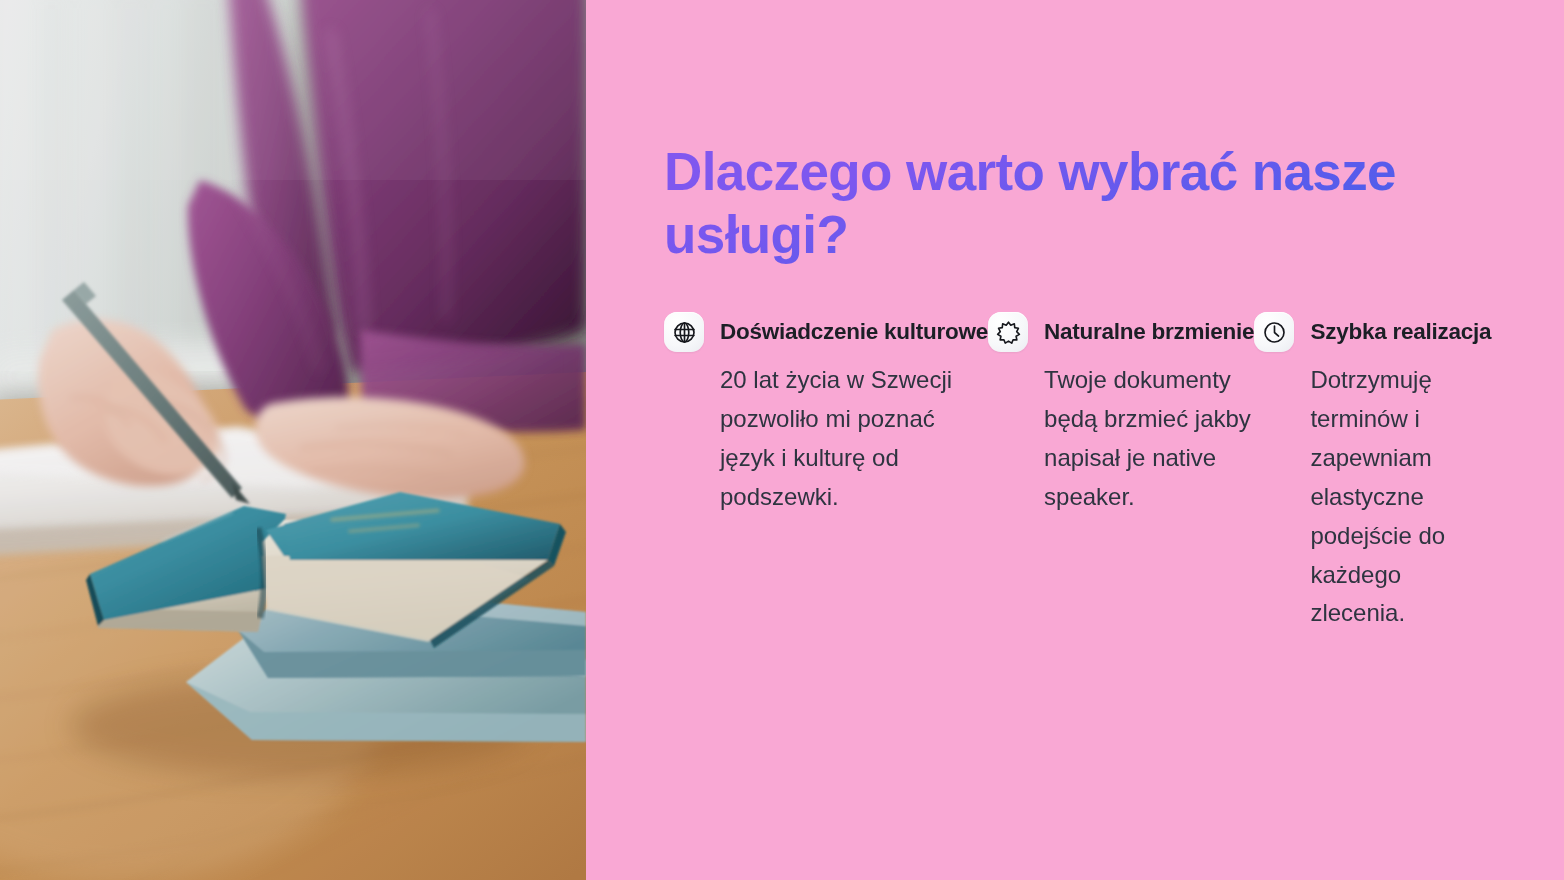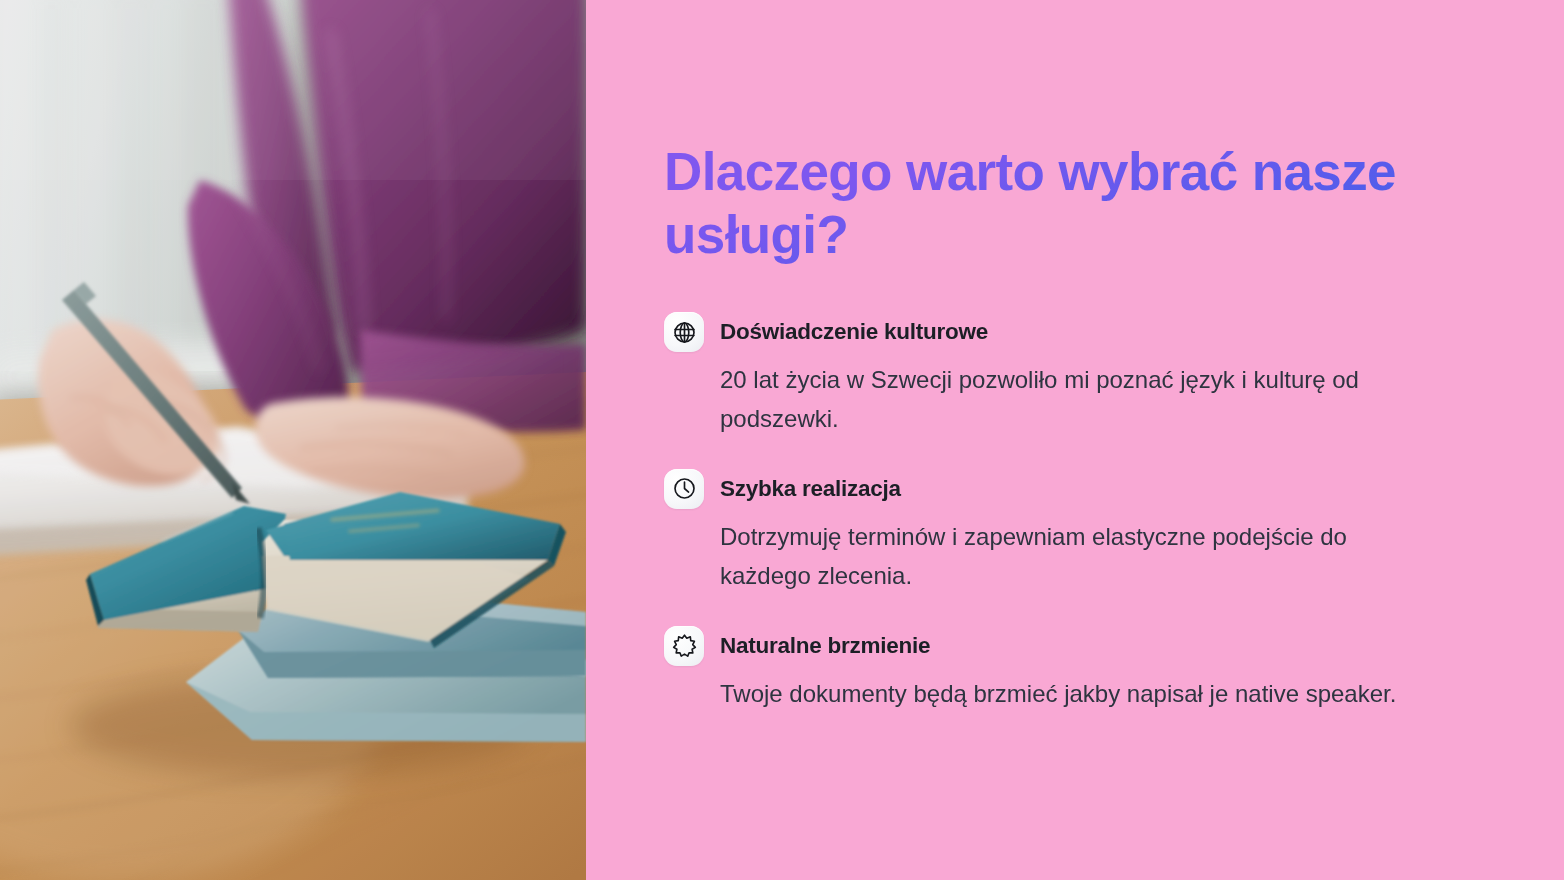--- a/index.html
+++ b/index.html
@@ -44,21 +44,21 @@
     letter-spacing:-0.6px;
     max-width:800px;
     background-image:linear-gradient(165deg,#8257ef 0%, #7b57ef 28%, #5a5bec 62%, #3767e4 100%);
     -webkit-background-clip:text;
     background-clip:text;
     color:transparent;
     -webkit-text-fill-color:transparent;
     margin-bottom:46px;
   }
 
-  .features { display:flex; flex-direction:column; }
+  .features { display:flex; flex-direction:row; }
 
   .feature { display:block; margin-bottom:30px; }
   .feature:last-child { margin-bottom:0; }
 
   .feature-head {
     display:flex;
     align-items:center;
     gap:16px;
     margin-bottom:9px;
   }
@@ -340,37 +340,37 @@
             </svg>
           </span>
           <span class="feature-title">Doświadczenie kulturowe</span>
         </div>
         <p class="feature-desc">20 lat życia w Szwecji pozwoliło mi poznać język i kulturę od podszewki.</p>
       </div>
 
       <div class="feature">
         <div class="feature-head">
           <span class="icon-badge">
+            <svg width="25" height="25" viewBox="0 0 24 24" fill="none" stroke="#16181d" stroke-width="1.55" stroke-linejoin="round" stroke-linecap="round">
+              <polygon points="12,2.1 14.2,5.0 17.6,3.7 18.0,7.3 21.5,8.0 19.9,11.2 22.4,13.8 19.3,15.6 20.0,19.1 16.4,18.9 15.1,22.2 12,20.3 8.9,22.2 7.6,18.9 4.0,19.1 4.7,15.6 1.6,13.8 4.1,11.2 2.5,8.0 6.0,7.3 6.4,3.7 9.8,5.0"></polygon>
+            </svg>
+          </span>
+          <span class="feature-title">Naturalne brzmienie</span>
+        </div>
+        <p class="feature-desc">Twoje dokumenty będą brzmieć jakby napisał je native speaker.</p>
+      </div>
+
+      <div class="feature">
+        <div class="feature-head">
+          <span class="icon-badge">
             <svg width="25" height="25" viewBox="0 0 24 24" fill="none" stroke="#16181d" stroke-width="1.6" stroke-linecap="round" stroke-linejoin="round">
               <circle cx="12" cy="12" r="9.1"></circle>
               <polyline points="12,5.9 12,12 15.9,15.4"></polyline>
             </svg>
           </span>
           <span class="feature-title">Szybka realizacja</span>
         </div>
         <p class="feature-desc">Dotrzymuję terminów i zapewniam elastyczne podejście do każdego zlecenia.</p>
       </div>
 
-      <div class="feature">
-        <div class="feature-head">
-          <span class="icon-badge">
-            <svg width="25" height="25" viewBox="0 0 24 24" fill="none" stroke="#16181d" stroke-width="1.55" stroke-linejoin="round" stroke-linecap="round">
-              <polygon points="12,2.1 14.2,5.0 17.6,3.7 18.0,7.3 21.5,8.0 19.9,11.2 22.4,13.8 19.3,15.6 20.0,19.1 16.4,18.9 15.1,22.2 12,20.3 8.9,22.2 7.6,18.9 4.0,19.1 4.7,15.6 1.6,13.8 4.1,11.2 2.5,8.0 6.0,7.3 6.4,3.7 9.8,5.0"></polygon>
-            </svg>
-          </span>
-          <span class="feature-title">Naturalne brzmienie</span>
-        </div>
-        <p class="feature-desc">Twoje dokumenty będą brzmieć jakby napisał je native speaker.</p>
-      </div>
-
     </div>
   </div>
 </div>
 
 </body></html>

